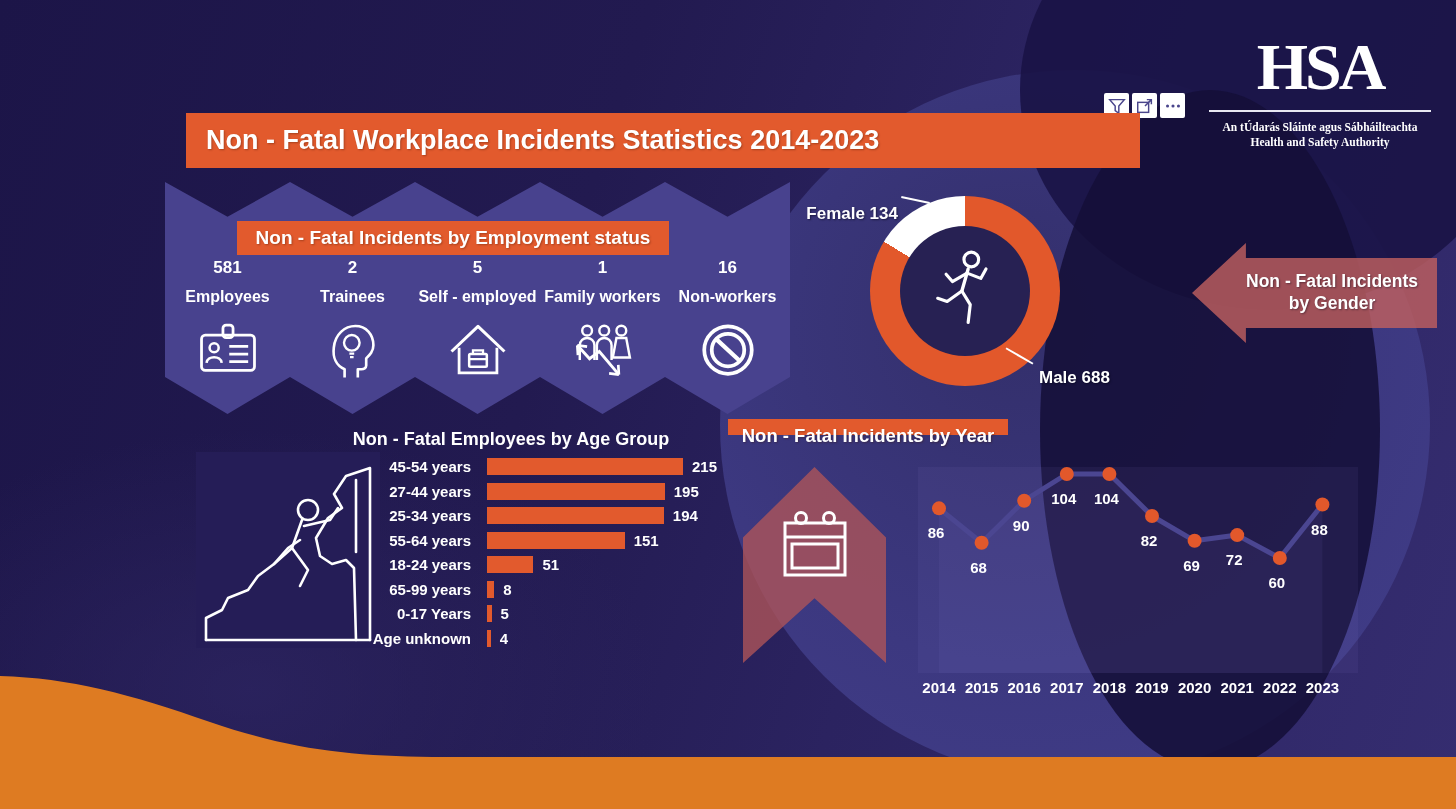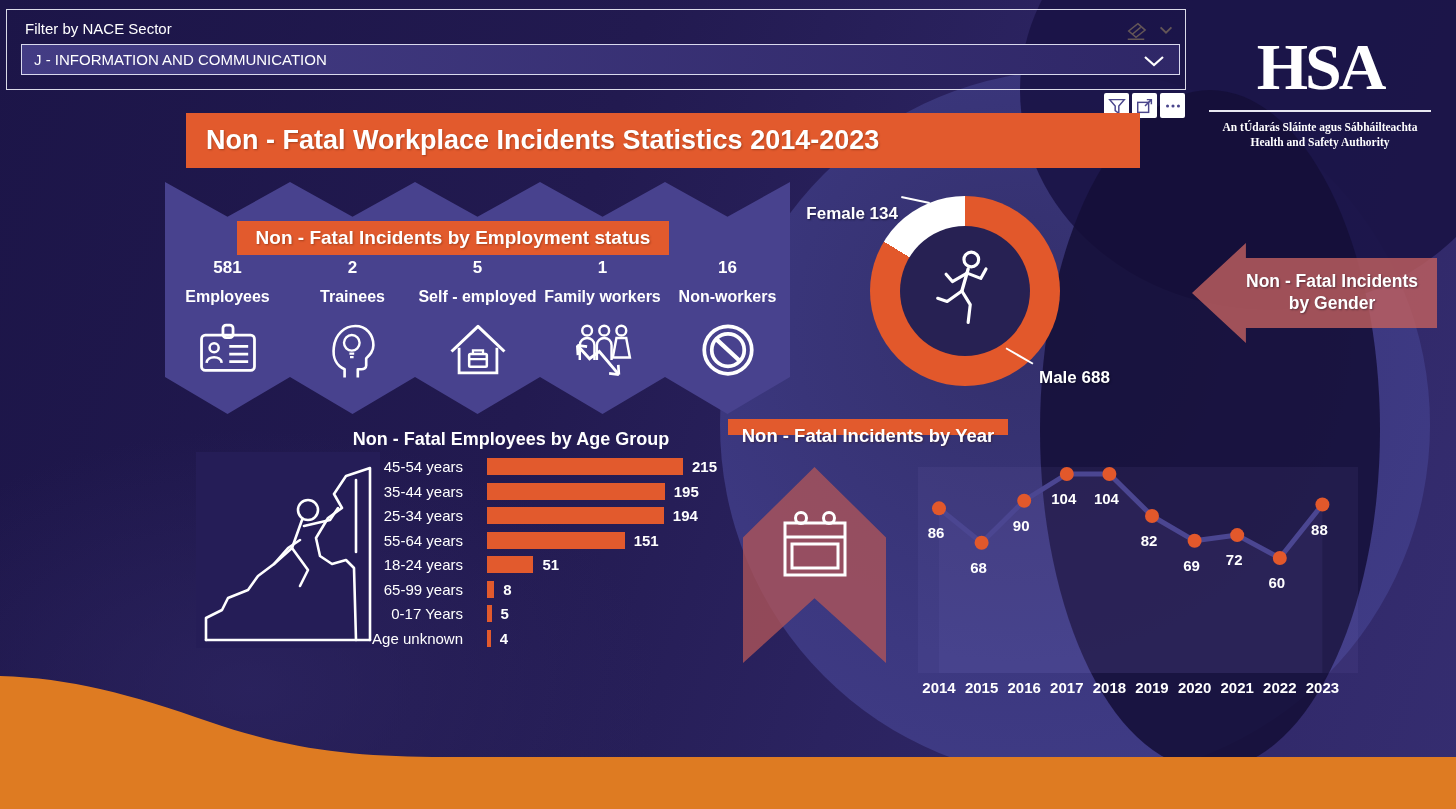--- a/index.html
+++ b/index.html
@@ -62,21 +62,21 @@
   .gender-arrow { left:1192px; top:243px; width:245px; height:100px;
     background:rgba(190,95,95,.82);
     clip-path:polygon(0 50%,22% 0,22% 15%,100% 15%,100% 85%,22% 85%,22% 100%); }
   .gender-arrow-text { position:absolute; left:54px; top:27px; font-size:17.5px;
     font-weight:bold; line-height:22px; text-shadow:1px 1px 2px rgba(0,0,20,.4);text-align:center; }
   
   .age-title { left:326px; top:429px; width:370px; text-align:center; font-size:18px; font-weight:bold; }
   .climber-box { left:196px; top:452px; width:184px; height:196px; background:#251d57; }
   .age-chart { left:337px; top:457px; width:430px; }
   .bar-row { display:flex; align-items:center; height:19px; margin-bottom:5.5px; }
-  .bar-label { width:150px; text-align:right; padding-right:24px; font-size:15px; font-weight:normal; }
+  .bar-label { width:150px; text-align:right; padding-right:16px; font-size:15px; font-weight:bold; }
   .bar { height:17px; background:#e25a2d; }
   .bar-value { margin-left:9px; font-size:15px; font-weight:bold; }
   
   .bookmark { left:743px; top:467px; width:143px; height:196px; background:rgba(175,85,88,.78);
     clip-path:polygon(50% 0,100% 36%,100% 100%,50% 67%,0 100%,0 36%); }
   .bookmark svg { position:absolute; left:38px; top:40px; }
   svg.icon { display:block; }
   text { font-family:"Liberation Sans", sans-serif; }
 </style>
 </head>
@@ -86,38 +86,20 @@
 
   <div class="abs bg-light-circle"></div>
   <div class="abs bg-dark-blob"></div>
   <div class="abs bg-dark-ellipse"></div>
   <div class="abs bg-bl-glow"></div>
 
   <svg class="abs" style="left:0;top:660px" width="1456" height="149" viewBox="0 0 1456 149">
     <path d="M0,16 C70,18 130,34 210,62 C292,90 350,96 432,97 L1456,97 L1456,149 L0,149 Z" fill="#DE7B22"></path>
   </svg>
 
-  <div class="abs slicer">
-    <div class="abs slicer-label">Filter by NACE Sector</div>
-    <div class="abs slicer-header-icons">
-      <svg class="icon" width="22" height="20" viewBox="0 0 24 20">
-        <path d="M14,2 L22,9 L12,17 L4,10 Z M8,13.5 L17,6" fill="none" stroke="#a08c62" stroke-width="1.6"></path>
-        <path d="M3,19 H21" stroke="#a08c62" stroke-width="1.6"></path>
-      </svg>
-      <svg class="icon" width="18" height="18" viewBox="0 0 20 20">
-        <path d="M4,7 L10,13 L16,7" fill="none" stroke="#a08c62" stroke-width="2"></path>
-      </svg>
-    </div>
-    <div class="abs slicer-dropdown">
-      <span>J - INFORMATION AND COMMUNICATION</span>
-      <svg class="icon dd-chevron" width="22" height="12" viewBox="0 0 22 12">
-        <path d="M2,2 L11,10 L20,2" fill="none" stroke="#fff" stroke-width="2.2"></path>
-      </svg>
-    </div>
-  </div>
 
   <div class="abs vh">
     <div class="vh-btn">
       <svg class="icon" width="20" height="20" viewBox="0 0 22 22">
         <path d="M3,4 H19 L13,11 V19 L9,16 V11 Z" fill="none" stroke="#4a458c" stroke-width="1.6"></path>
       </svg>
     </div>
     <div class="vh-btn">
       <svg class="icon" width="20" height="20" viewBox="0 0 22 22">
         <rect x="3" y="7" width="12" height="11" fill="none" stroke="#4a458c" stroke-width="1.6"></rect>
@@ -248,21 +230,21 @@
       </g>
     </svg>
   </div>
   <div class="abs age-chart" id="age-chart">
       <div class="bar-row">
         <span class="bar-label">45-54 years</span>
         <div class="bar" style="width: 196px; background: rgb(226, 90, 45);"></div>
         <span class="bar-value">215</span>
       </div>
       <div class="bar-row">
-        <span class="bar-label">35-44 years</span>
+        <span class="bar-label">27-44 years</span>
         <div class="bar" style="width: 177.767px; background: rgb(226, 90, 45);"></div>
         <span class="bar-value">195</span>
       </div>
       <div class="bar-row">
         <span class="bar-label">25-34 years</span>
         <div class="bar" style="width: 176.856px; background: rgb(226, 90, 45);"></div>
         <span class="bar-value">194</span>
       </div>
       <div class="bar-row">
         <span class="bar-label">55-64 years</span>

